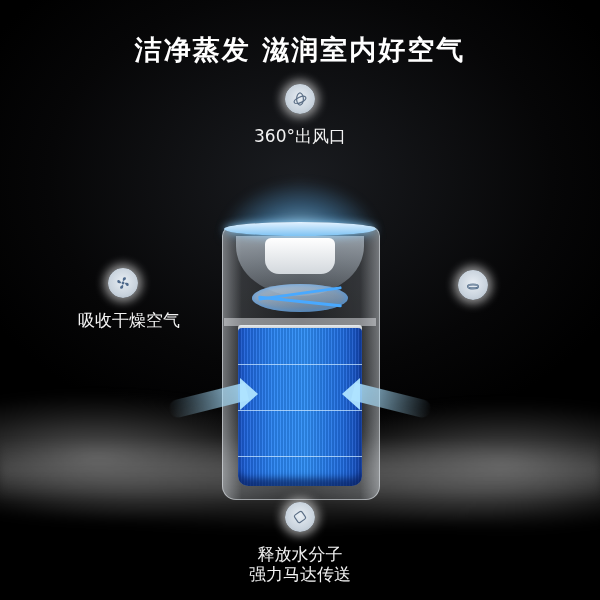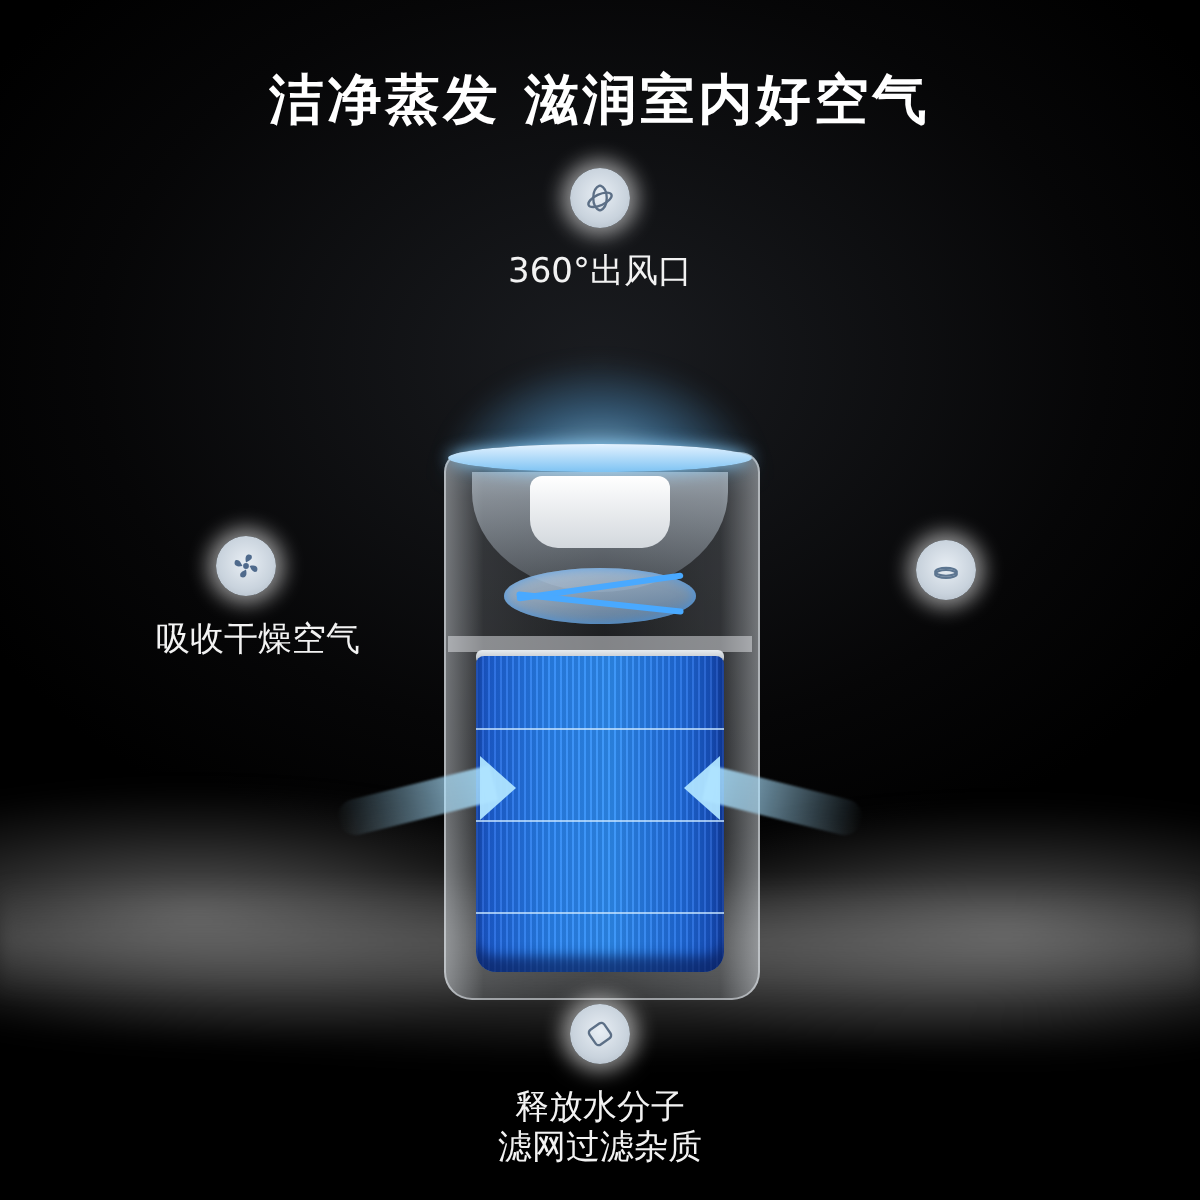--- a/index.html
+++ b/index.html
@@ -133,15 +133,15 @@
     </div>
   </div>
 
   <div class="feature center" style="left:200px; width:200px; top:502px;">
     <div class="icon-disc">
       <svg viewBox="0 0 20 20" fill="none" stroke="#5c6f86" stroke-width="1.3">
         <rect x="5" y="5" width="10" height="10" rx="2" transform="rotate(-35 10 10)"></rect>
       </svg>
     </div>
     <div>释放水分子</div>
-    <div>滤网过滤杂质</div>
+    <div>强力马达传送</div>
   </div>
 </div>
 
 </body></html>

